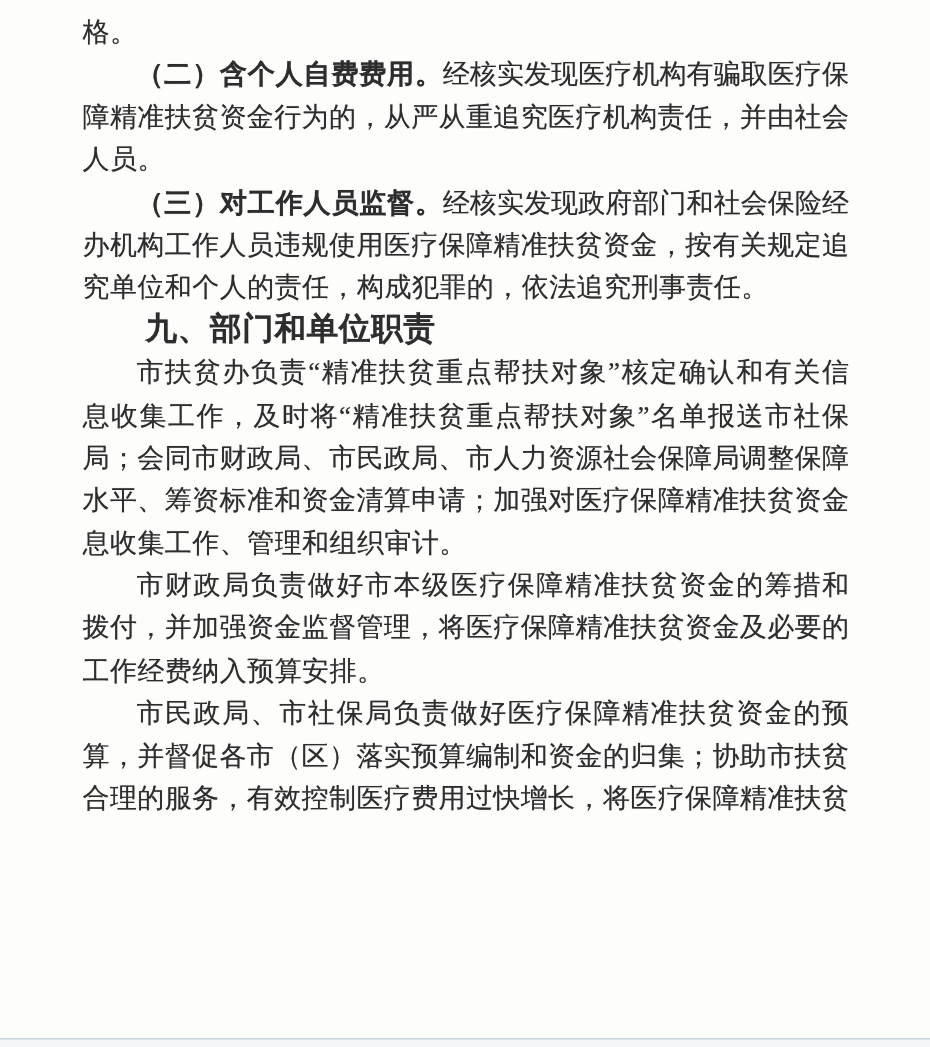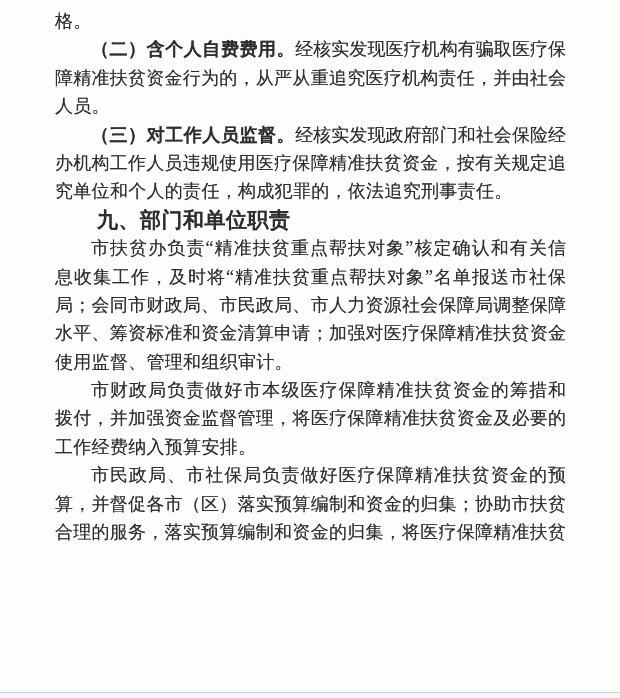--- a/index.html
+++ b/index.html
@@ -72,22 +72,22 @@
       <div class="line fill"><span class="rest">障精准扶贫资金行为的，从严从重追究医疗机构责任，并由社会</span></div>
       <div class="line"><span class="rest">人员。</span></div>
       <div class="line indent fill"><span class="lead">（三）对工作人员监督。</span><span class="rest">经核实发现政府部门和社会保险经</span></div>
       <div class="line fill"><span class="rest">办机构工作人员违规使用医疗保障精准扶贫资金，按有关规定追</span></div>
       <div class="line"><span class="rest">究单位和个人的责任，构成犯罪的，依法追究刑事责任。</span></div>
       <div class="line indent heading"><span class="lead">九、部门和单位职责</span></div>
       <div class="line indent fill"><span class="rest">市扶贫办负责“精准扶贫重点帮扶对象”核定确认和有关信</span></div>
       <div class="line fill"><span class="rest">息收集工作，及时将“精准扶贫重点帮扶对象”名单报送市社保</span></div>
       <div class="line fill"><span class="rest">局；会同市财政局、市民政局、市人力资源社会保障局调整保障</span></div>
       <div class="line fill"><span class="rest">水平、筹资标准和资金清算申请；加强对医疗保障精准扶贫资金</span></div>
-      <div class="line"><span class="rest">使用监督、管理和组织审计。</span></div>
+      <div class="line"><span class="rest">息收集工作、管理和组织审计。</span></div>
       <div class="line indent fill"><span class="rest">市财政局负责做好市本级医疗保障精准扶贫资金的筹措和</span></div>
       <div class="line fill"><span class="rest">拨付，并加强资金监督管理，将医疗保障精准扶贫资金及必要的</span></div>
       <div class="line"><span class="rest">工作经费纳入预算安排。</span></div>
       <div class="line indent fill"><span class="rest">市民政局、市社保局负责做好医疗保障精准扶贫资金的预</span></div>
       <div class="line fill"><span class="rest">算，并督促各市（区）落实预算编制和资金的归集；协助市扶贫</span></div>
-      <div class="line fill"><span class="rest">合理的服务，落实预算编制和资金的归集，将医疗保障精准扶贫</span></div>
+      <div class="line fill"><span class="rest">合理的服务，有效控制医疗费用过快增长，将医疗保障精准扶贫</span></div>
     </div>
   <div class="scan-edge"></div>
 </div>
 
 </body></html>

